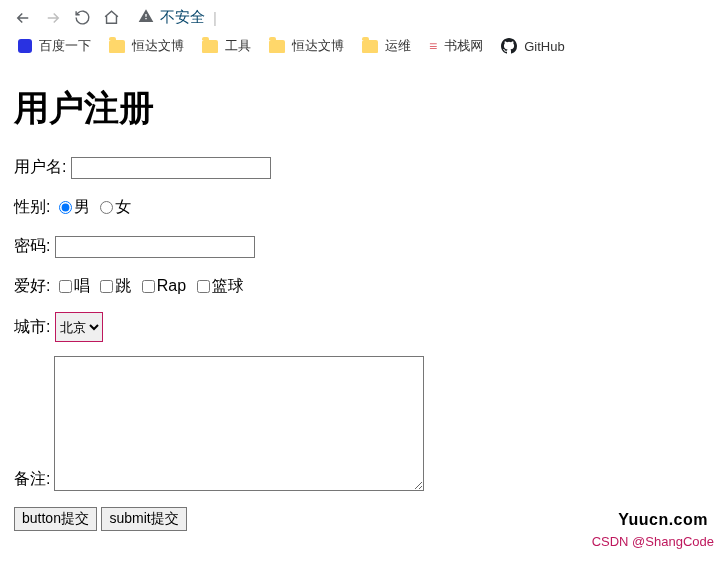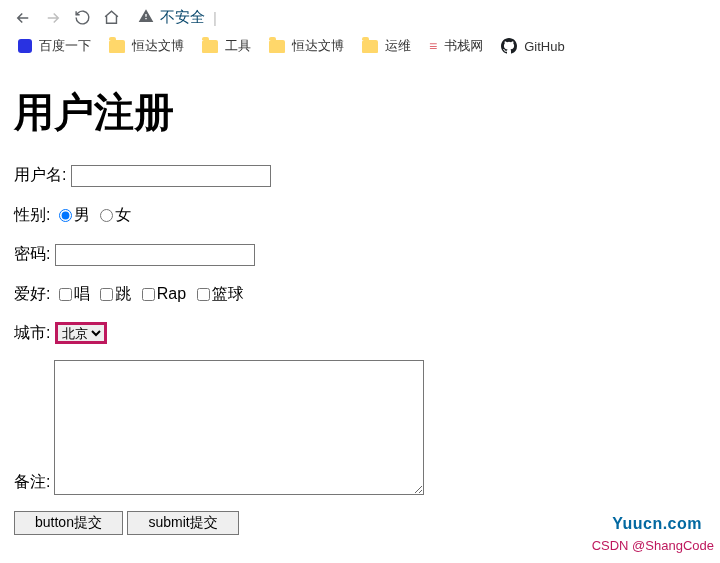--- a/index.html
+++ b/index.html
@@ -73,66 +73,66 @@
     color:#e06c75;
     font-weight:bold;
     font-size:14px;
   }
   .gh-ico svg { display:block; }
   .page {
     padding: 6px 14px;
     position: relative;
   }
   h1 {
-    font-size: 40px;
+    font-size: 35px;
     margin: 14px 0 22px;
     font-weight: 700;
   }
   .formrow {
     margin: 14px 0;
     line-height: 1.6;
   }
   input[type=text], input[type=password] {
     border: 1px solid #767676;
     height: 22px;
     width: 200px;
     padding: 1px 3px;
     font-size: 13px;
   }
   select {
-    border: 3px solid #be185d;
-    height: 22px;
+    border: 1px solid #be185d;
+    height: 30px;
     font-size: 13px;
   }
   textarea {
     width: 370px;
     height: 135px;
     resize: both;
     border: 1px solid #767676;
     display: block;
     margin-left: 42px;
     margin-top: -22px;
   }
   button {
     border: 1px solid #767676;
     background: #efefef;
-    padding: 2px 20px;
+    padding: 2px 7px;
     font-size: 14px;
     font-family: inherit;
   }
   input[type=radio], input[type=checkbox] {
     margin: 0 2px 0 6px;
     vertical-align: middle;
   }
   input[type=radio]:first-of-type, input[type=checkbox]:first-of-type { margin-left: 4px; }
   .watermark1 {
     position: absolute;
-    right: 18px;
+    right: 12px;
     bottom: 22px;
-    color: #0369a1;
+    color: #000000;
     font-weight: 600;
     font-size: 16px;
     letter-spacing: 0.5px;
   }
   .watermark2 {
     position: absolute;
     right: 6px;
     bottom: 2px;
     color: #be185d;
     font-size: 13px;

